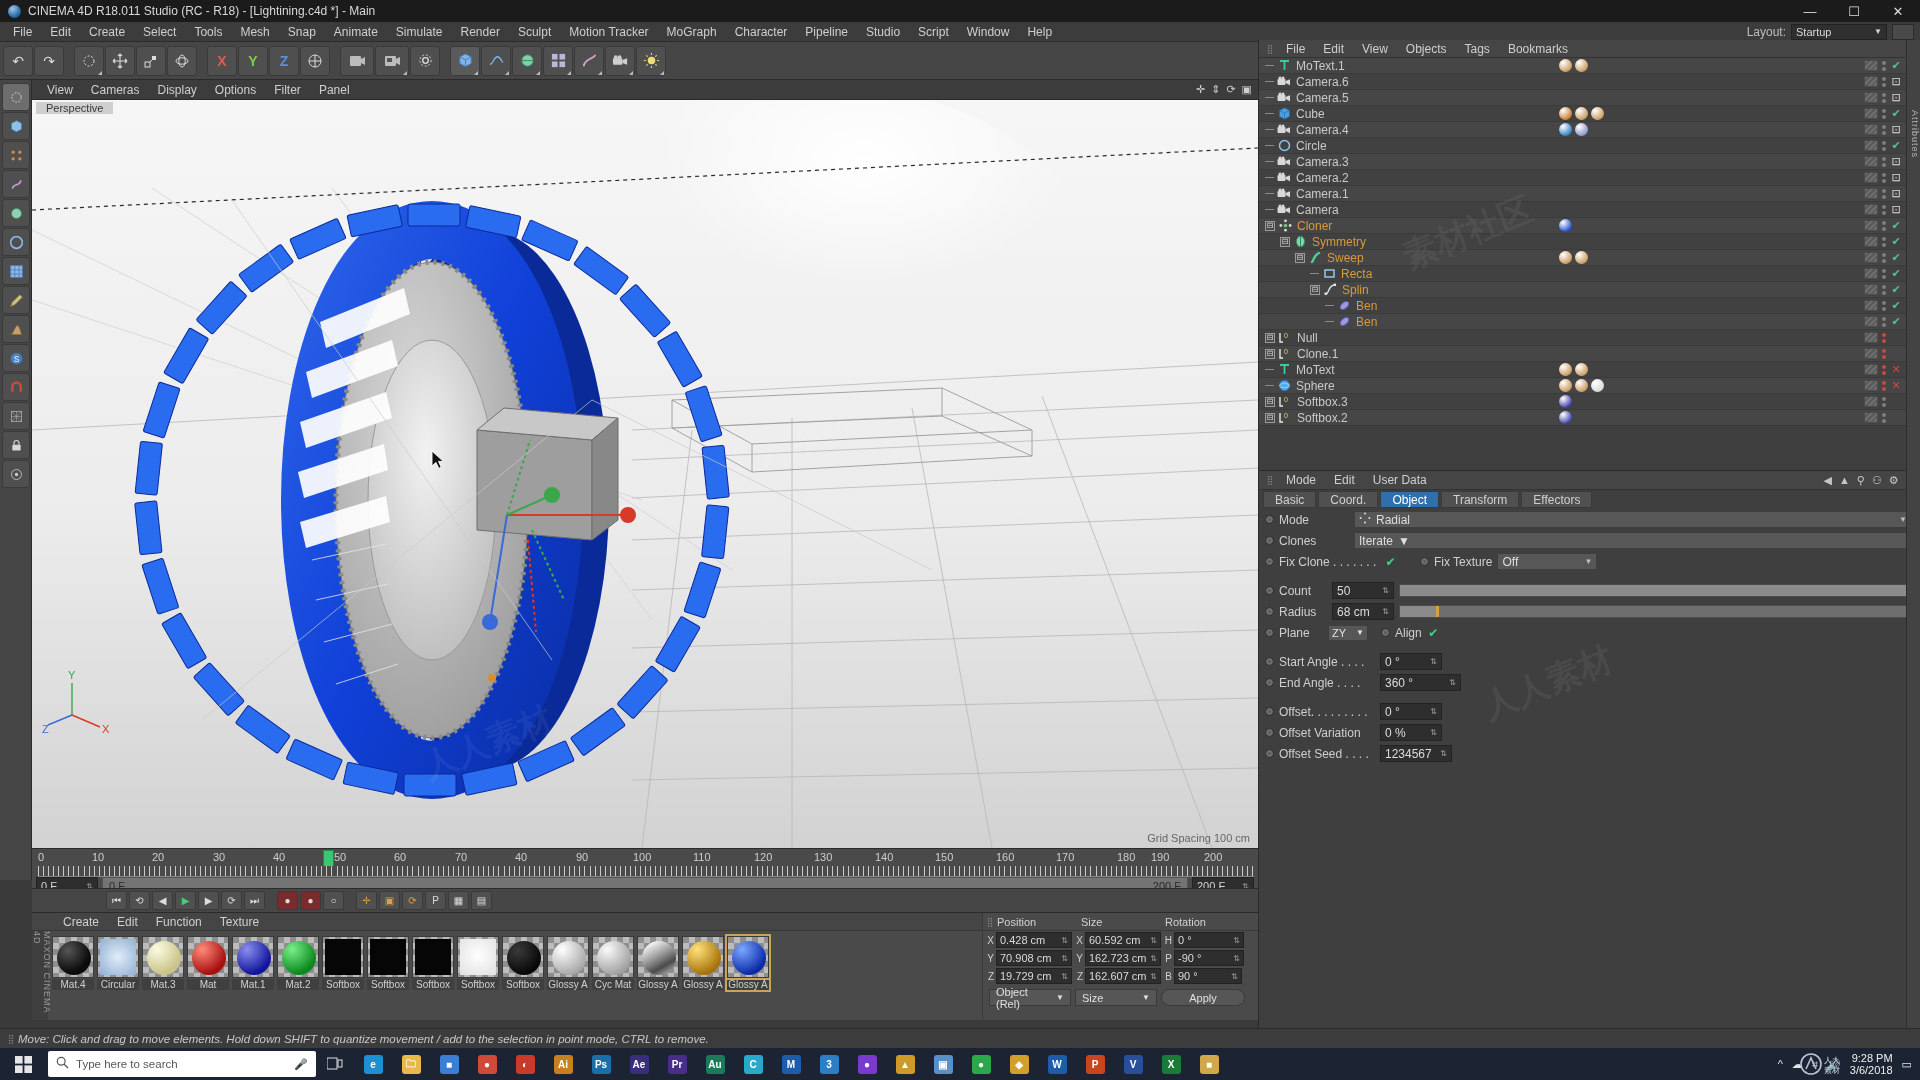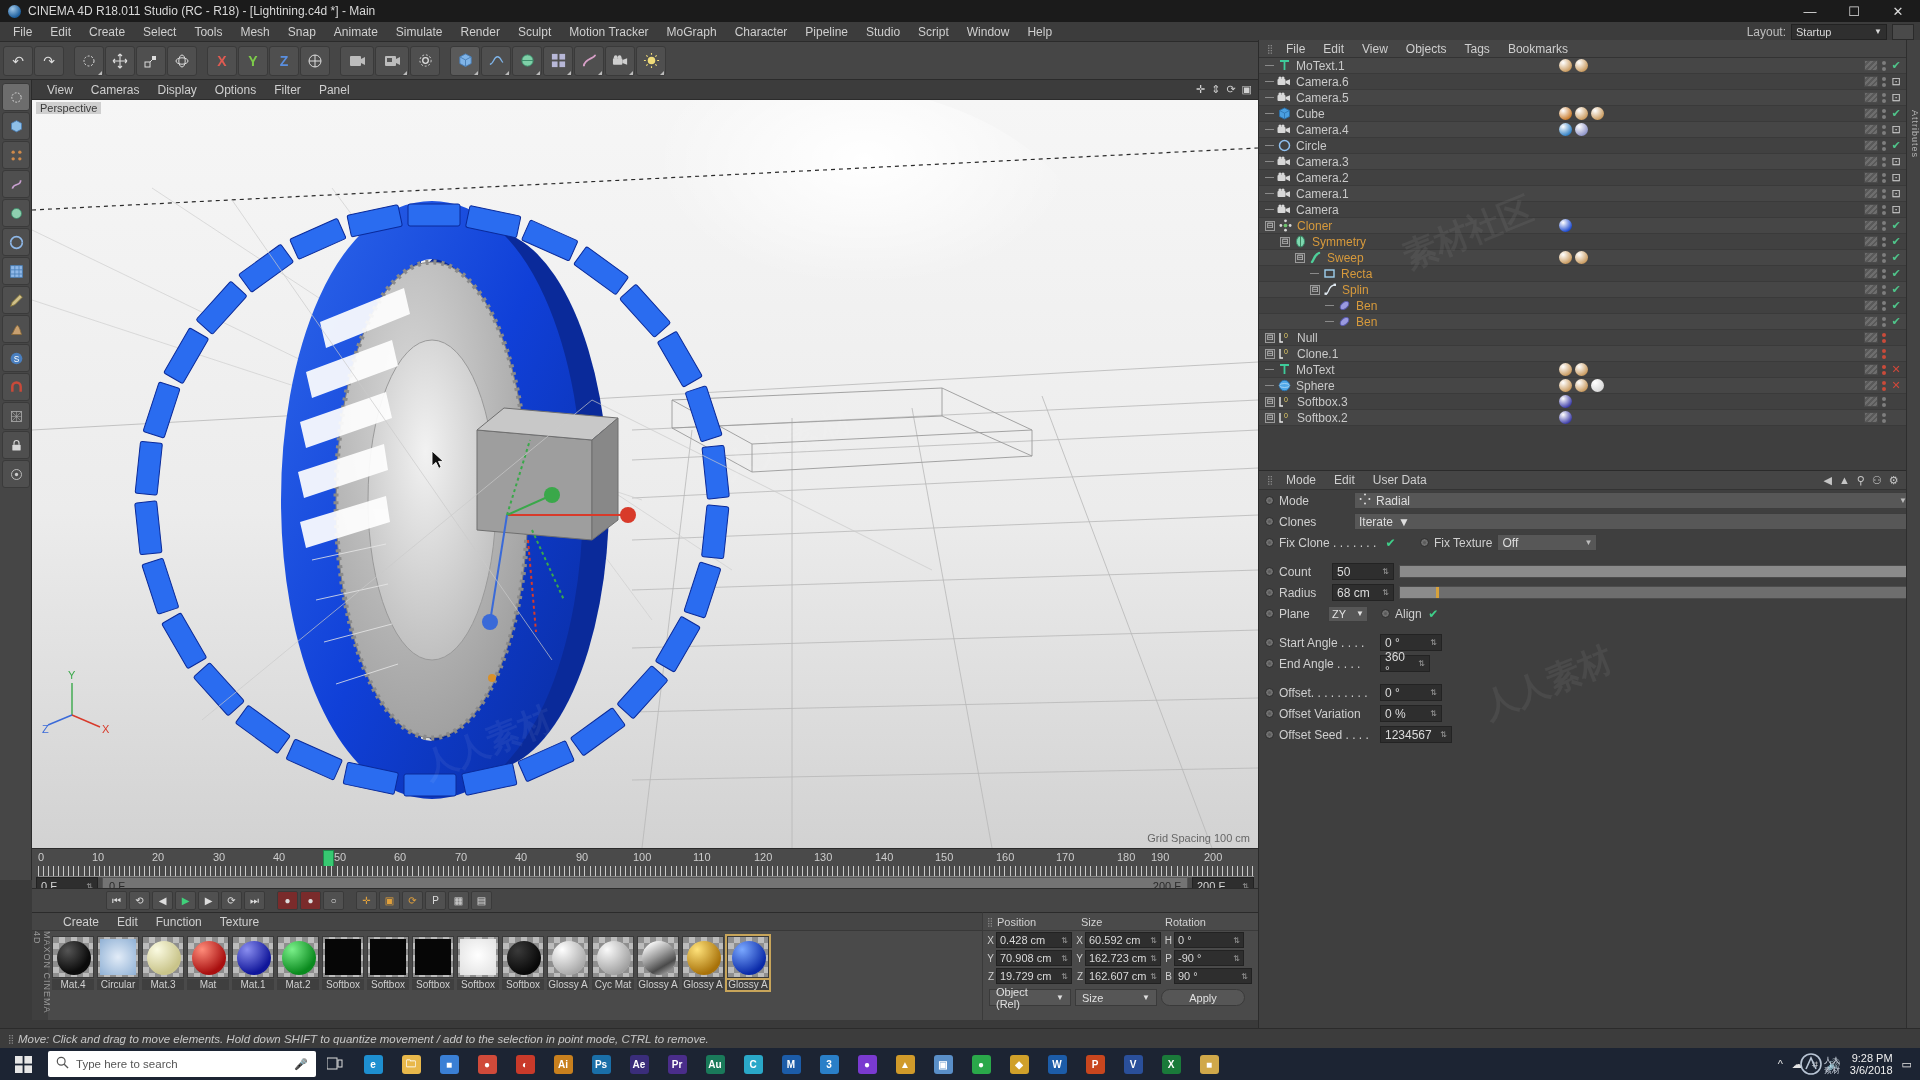--- a/index.html
+++ b/index.html
@@ -58,21 +58,21 @@
   
   .vp-wrap { position:absolute; left:32px; top:80px; width:1226px; height:768px;
      background:#2b2b2b; }
   .vp-menu { height:20px; background:#3c3c3c; display:flex; align-items:center;
      padding-left:6px; border-bottom:1px solid #2b2b2b; position:relative; }
   .vp-menu .vi { padding:0 9px; font-size:12px; color:#cfcfcf; }
   .vp-icons { position:absolute; right:6px; display:flex; gap:6px; align-items:center; color:#d0d0d0; font-size:11px;}
   .viewport { position:absolute; top:20px; left:0; right:0; bottom:0; overflow:hidden;
      background:linear-gradient(180deg,#f4f4f4 0%, #ebebeb 55%, #d5d5d5 100%); }
   .vp-label { position:absolute; left:4px; top:2px; font-size:11px; color:#3a3a3a;
-      background:#cfcfcf; padding:0 4px; z-index:6; }
+      background:#cfcfcf; padding:0 10px; z-index:6; }
   .vp-grid { position:absolute; inset:0; }
   .grid-note { position:absolute; right:8px; bottom:4px; font-size:11px; color:#666; z-index:6;}
   .cursor-arrow { position:absolute; left:399px; top:350px; z-index:8; }
 
   
   .timeline { position:absolute; left:32px; top:848px; width:1226px; height:40px;
       background:#4a4a4a; border-top:1px solid #2b2b2b; }
   .tl-ruler { position:relative; height:22px; margin-left:6px; }
   .tl-tick { position:absolute; top:2px; font-size:11px; color:#cdcdcd; }
   .tl-ticks-bar { position:absolute; left:6px; right:4px; top:17px; height:11px;
@@ -898,21 +898,21 @@
       <div class="cm-in">
           <span>19.729 cm</span>
           <span class="sp">⇅</span>
         </div>
       <span class="cm-lbl">Z</span>
       <div class="cm-in">
           <span>162.607 cm</span>
           <span class="sp">⇅</span>
         </div>
       <span class="cm-lbl">B</span>
-      <div class="cm-in" style="width:78px">
+      <div class="cm-in" style="width:68px">
           <span>90 °</span>
           <span class="sp">⇅</span>
         </div>
     </div>
     <div class="cm-foot">
       <div class="cm-btn" style="width:82px">
           <span>Object (Rel)</span>
           <span class="cv">▼</span>
         </div>
       <div class="cm-btn" style="width:82px">
@@ -1494,20 +1494,27 @@
           <span>◀</span>
           <span>▲</span>
           <span>⚲</span>
           <span>⚇</span>
           <span>⚙</span>
           <span>⚿</span>
         </div>
       </div>
 
 
+      <div class="am-tabs">
+        <div class="am-tab">Basic</div>
+        <div class="am-tab">Coord.</div>
+        <div class="am-tab act">Object</div>
+        <div class="am-tab">Transform</div>
+        <div class="am-tab">Effectors</div>
+      </div>
 
 
       <div class="am-row">
         <span class="knob"></span>
         <span class="am-lbl w70">Mode</span>
         <div class="combo">
           <span>
             <svg width="12" height="12" viewBox="0 0 12 12">
                 <circle cx="6" cy="1.6" r="1" fill="#ddd"></circle>
                 <circle cx="10.4" cy="6" r="1" fill="#ddd"></circle>
@@ -1590,21 +1597,21 @@
         <span class="am-lbl" style="width:96px">Start Angle . . . .</span>
         <div class="num" style="width:62px">
           <span>0 °</span>
           <span class="sp">⇅</span>
         </div>
       </div>
 
       <div class="am-row">
         <span class="knob"></span>
         <span class="am-lbl" style="width:96px">End Angle . . . .</span>
-        <div class="num" style="width:50px">
+        <div class="num" style="width:81px">
           <span>360 °</span>
           <span class="sp">⇅</span>
         </div>
       </div>
 
       <div class="am-row" style="height:8px"></div>
 
       <div class="am-row">
         <span class="knob"></span>
         <span class="am-lbl" style="width:96px">Offset. . . . . . . . .</span>

